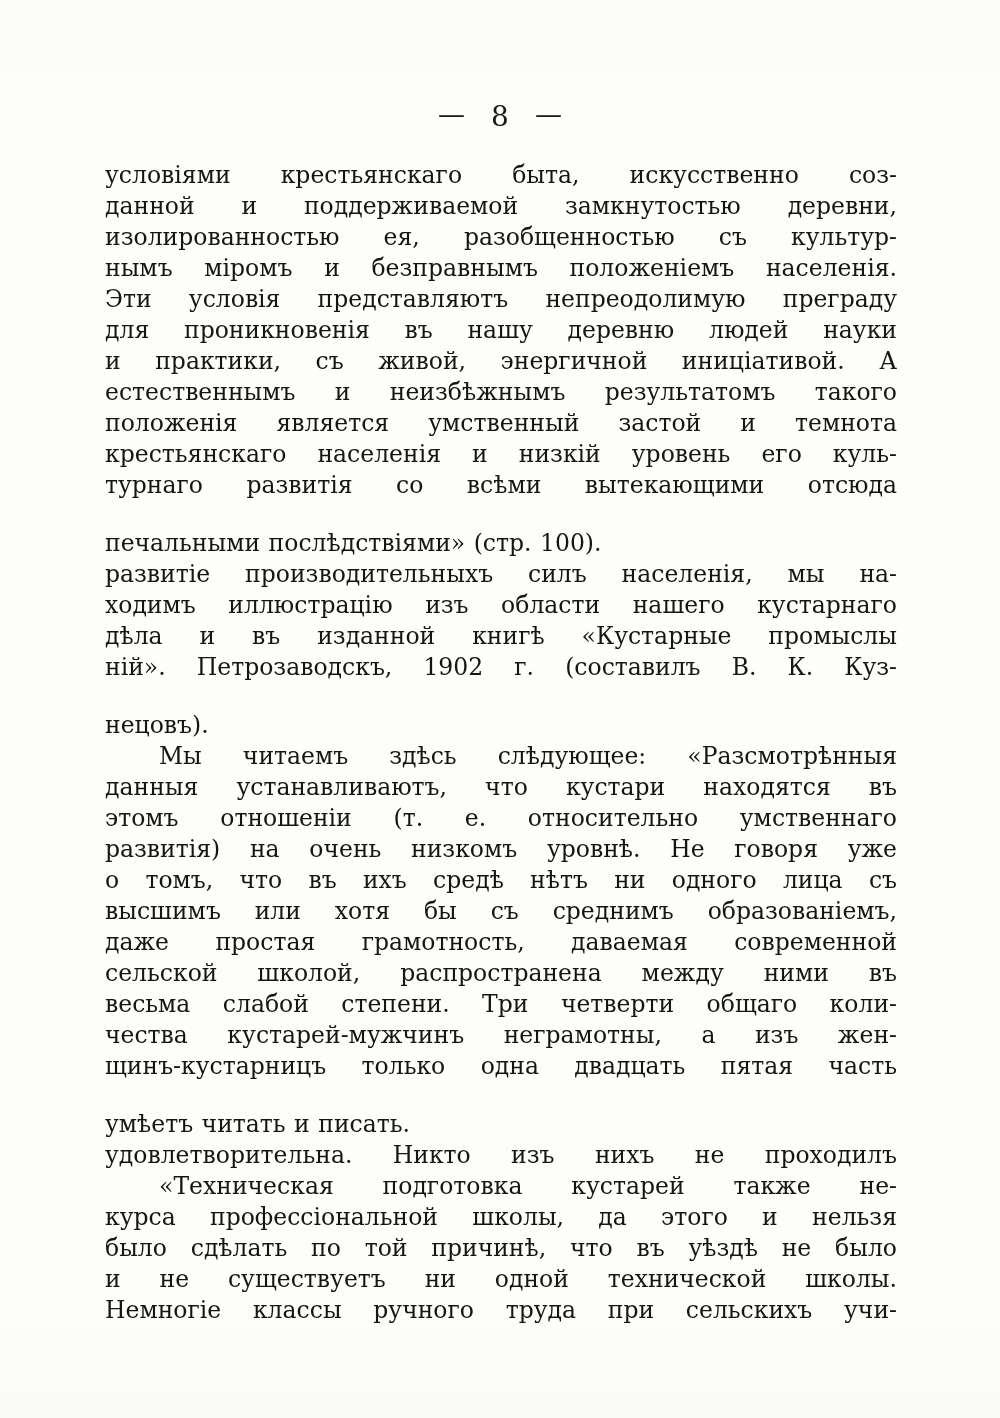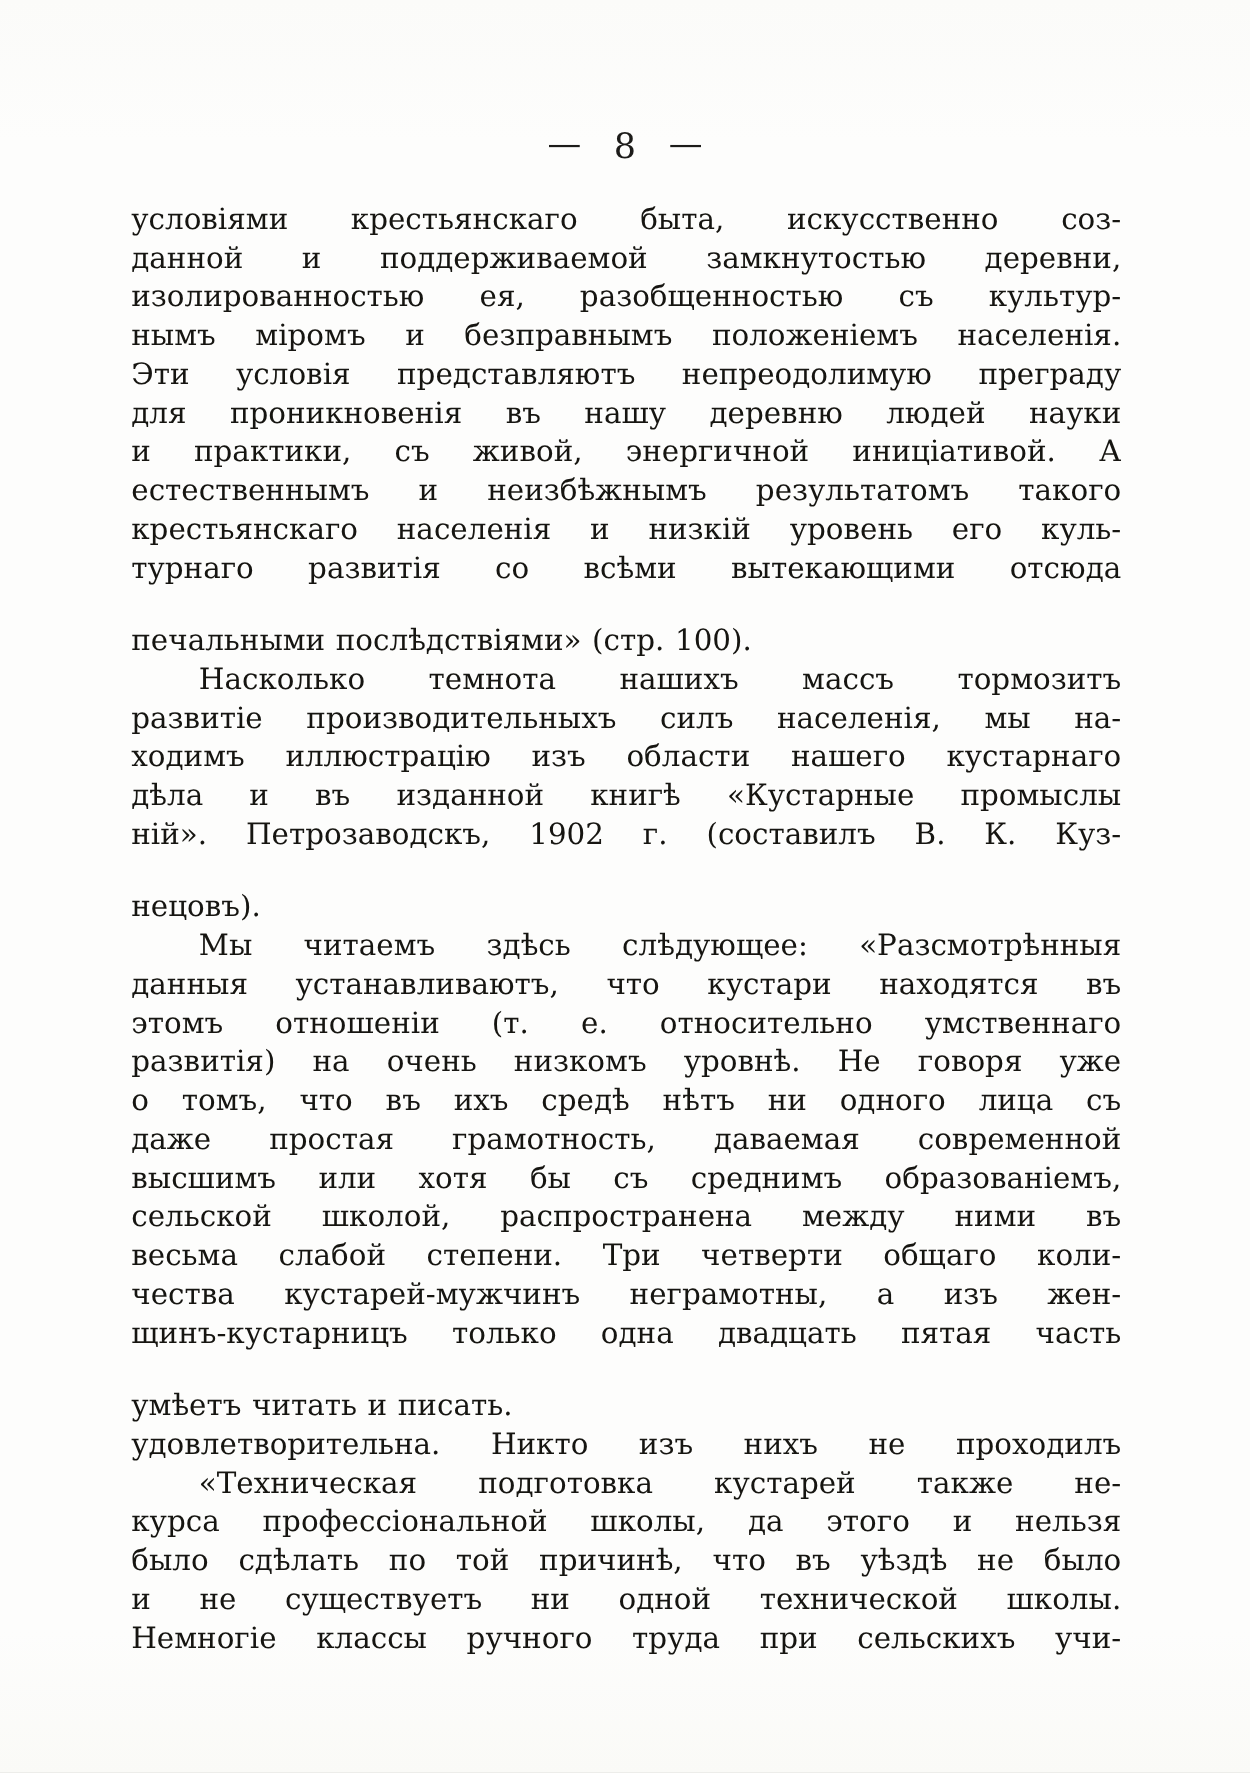--- a/index.html
+++ b/index.html
@@ -74,40 +74,40 @@
   <div class="body-text" id="text-body">
       <div class="para">
         <div class="line">условіями крестьянскаго быта, искусственно соз-</div>
         <div class="line">данной и поддерживаемой замкнутостью деревни,</div>
         <div class="line">изолированностью ея, разобщенностью съ культур-</div>
         <div class="line">нымъ міромъ и безправнымъ положеніемъ населенія.</div>
         <div class="line">Эти условія представляютъ непреодолимую преграду</div>
         <div class="line">для проникновенія въ нашу деревню людей науки</div>
         <div class="line">и практики, съ живой, энергичной иниціативой. А</div>
         <div class="line">естественнымъ и неизбѣжнымъ результатомъ такого</div>
+        <div class="line">положенія является умственный застой и темнота</div>
         <div class="line">крестьянскаго населенія и низкій уровень его куль-</div>
         <div class="line">турнаго развитія со всѣми вытекающими отсюда</div>
         <div class="line end">печальными послѣдствіями» (стр. 100).</div>
       </div>
       <div class="para">
-        <div class="line first">Насколько темнота нашихъ массъ тормозитъ</div>
         <div class="line">развитіе производительныхъ силъ населенія, мы на-</div>
         <div class="line">ходимъ иллюстрацію изъ области нашего кустарнаго</div>
         <div class="line">дѣла и въ изданной книгѣ «Кустарные промыслы</div>
         <div class="line">ній». Петрозаводскъ, 1902 г. (составилъ В. К. Куз-</div>
         <div class="line end">нецовъ).</div>
       </div>
       <div class="para">
         <div class="line first">Мы читаемъ здѣсь слѣдующее: «Разсмотрѣнныя</div>
         <div class="line">данныя устанавливаютъ, что кустари находятся въ</div>
         <div class="line">этомъ отношеніи (т. е. относительно умственнаго</div>
         <div class="line">развитія) на очень низкомъ уровнѣ. Не говоря уже</div>
         <div class="line">о томъ, что въ ихъ средѣ нѣтъ ни одного лица съ</div>
+        <div class="line">высшимъ или хотя бы съ среднимъ образованіемъ,</div>
         <div class="line">даже простая грамотность, даваемая современной</div>
-        <div class="line">высшимъ или хотя бы съ среднимъ образованіемъ,</div>
         <div class="line">сельской школой, распространена между ними въ</div>
         <div class="line">весьма слабой степени. Три четверти общаго коли-</div>
         <div class="line">чества кустарей-мужчинъ неграмотны, а изъ жен-</div>
         <div class="line">щинъ-кустарницъ только одна двадцать пятая часть</div>
         <div class="line end">умѣетъ читать и писать.</div>
       </div>
       <div class="para">
         <div class="line">удовлетворительна. Никто изъ нихъ не проходилъ</div>
         <div class="line first">«Техническая подготовка кустарей также не-</div>
         <div class="line">курса профессіональной школы, да этого и нельзя</div>

